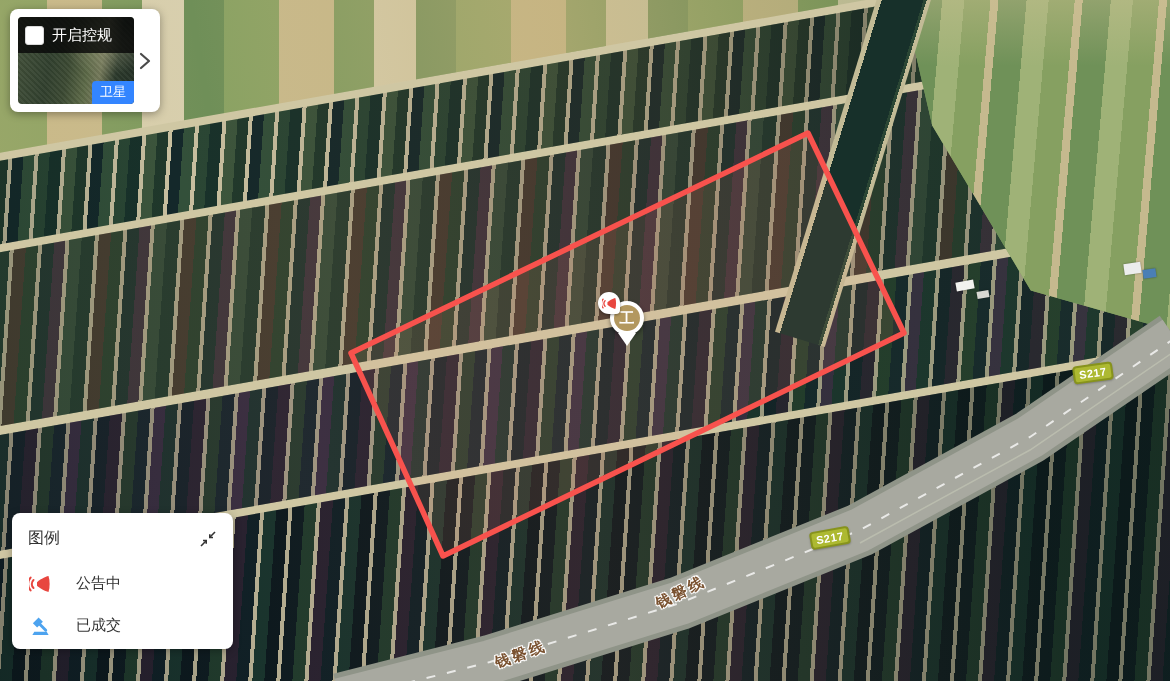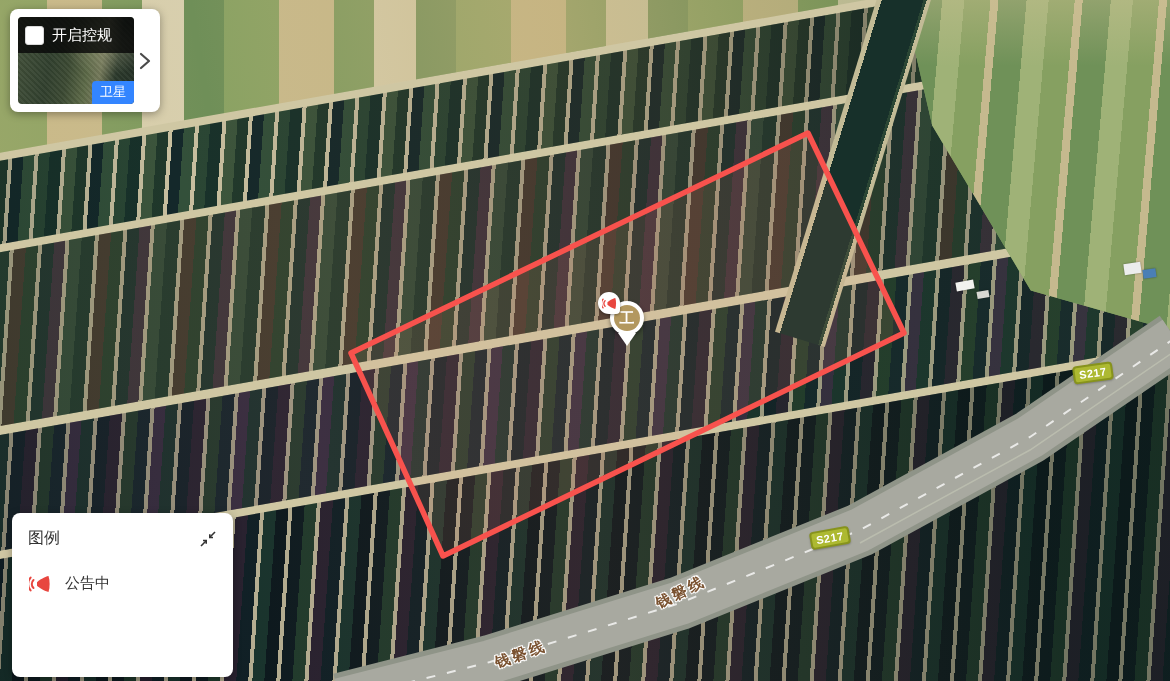--- a/index.html
+++ b/index.html
@@ -85,26 +85,26 @@
         linear-gradient(100deg,#44523b 0%,#31402e 30%,#3c4a33 45%,#5d6a48 60%,#74795a 70%,#2c3a2c 82%,#243026 100%); padding-left: 24px; }
   #layer-topbar { position:absolute; left:0; top:0; right:0; height:36px; background:rgba(8,8,8,.82);
                   display:flex; align-items:center; padding-left:7px; gap:8px; }
   .checkbox { width:19px; height:19px; background:#fff; border:1px solid #d9d9d9; border-radius:3px; flex:0 0 auto; }
   #layer-topbar span { color:#fff; font-size:15px; white-space:nowrap; }
   #thumb-badge { position:absolute; right:0; bottom:0; background:#3385ff; color:#ffffff;
                  font-size:13px; padding:2px 8px 3px; border-radius:4px 0 0 0; }
   #layer-expand { width:22px; display:flex; align-items:center; justify-content:center; }
 
   
-  #legend { position:absolute; left:12px; top:513px; width:221px; height:164px; z-index:40;
+  #legend { position:absolute; left:12px; top:513px; width:221px; height:136px; z-index:40;
             background:#fff; border-radius:8px; box-shadow:0 2px 8px rgba(0,0,0,.30); padding:15px 16px; }
   #legend-head { display:flex; align-items:flex-start; justify-content:space-between; }
   #legend-title { font-size:16px; color:#333; }
   #legend-collapse { cursor:pointer; margin-top:2px; }
-  .legend-item { display:flex; align-items:center; gap:13px; margin-top:21px; }
+  .legend-item { display:flex; align-items:center; gap:24px; margin-top:21px; }
   .legend-item:first-of-type { margin-top:24px; }
   .legend-item span { font-size:15px; color:#333; }
   .licon { width:24px; height:21px; display:flex; align-items:center; justify-content:center; flex:0 0 auto; }
 </style>
 </head>
 <body>
 
 <div id="viewport">
 
   <div id="terrain">
@@ -183,15 +183,25 @@
     <div class="legend-item">
       <div class="licon">
         <svg width="22" height="18" viewBox="0 0 22 18">
           <path d="M4.5 5 A5.5 5.5 0 0 0 4.5 13" stroke="#e8463f" stroke-width="2" fill="none" stroke-linecap="round"></path>
           <path d="M1.6 2.6 A9.5 9.5 0 0 0 1.6 15.4" stroke="#e8463f" stroke-width="2" fill="none" stroke-linecap="round"></path>
           <path d="M8 7.2 C9.5 5.5 16 1.5 19.5 1 C21 5.5 21 12.5 19.5 17 C16 16.5 9.5 12.5 8 10.8 Z" fill="#e8463f"></path>
         </svg>
       </div>
       <span>公告中</span>
     </div>
+    <div class="legend-item">
+      <div class="licon">
+        <svg width="21" height="20" viewBox="0 0 22 20">
+          <path d="M3 7 L9 1 L13.5 5.5 L7.5 11.5 Z" fill="#4da3ef"></path>
+          <path d="M10 8 L16.5 14.5" stroke="#4da3ef" stroke-width="3" stroke-linecap="round"></path>
+          <path d="M4.5 16 L17.5 16 L19.5 19.5 L2.5 19.5 Z" fill="#4da3ef"></path>
+        </svg>
+      </div>
+      <span>已成交</span>
+    </div>
   </div>
 
 </div>
 
 </body></html>

